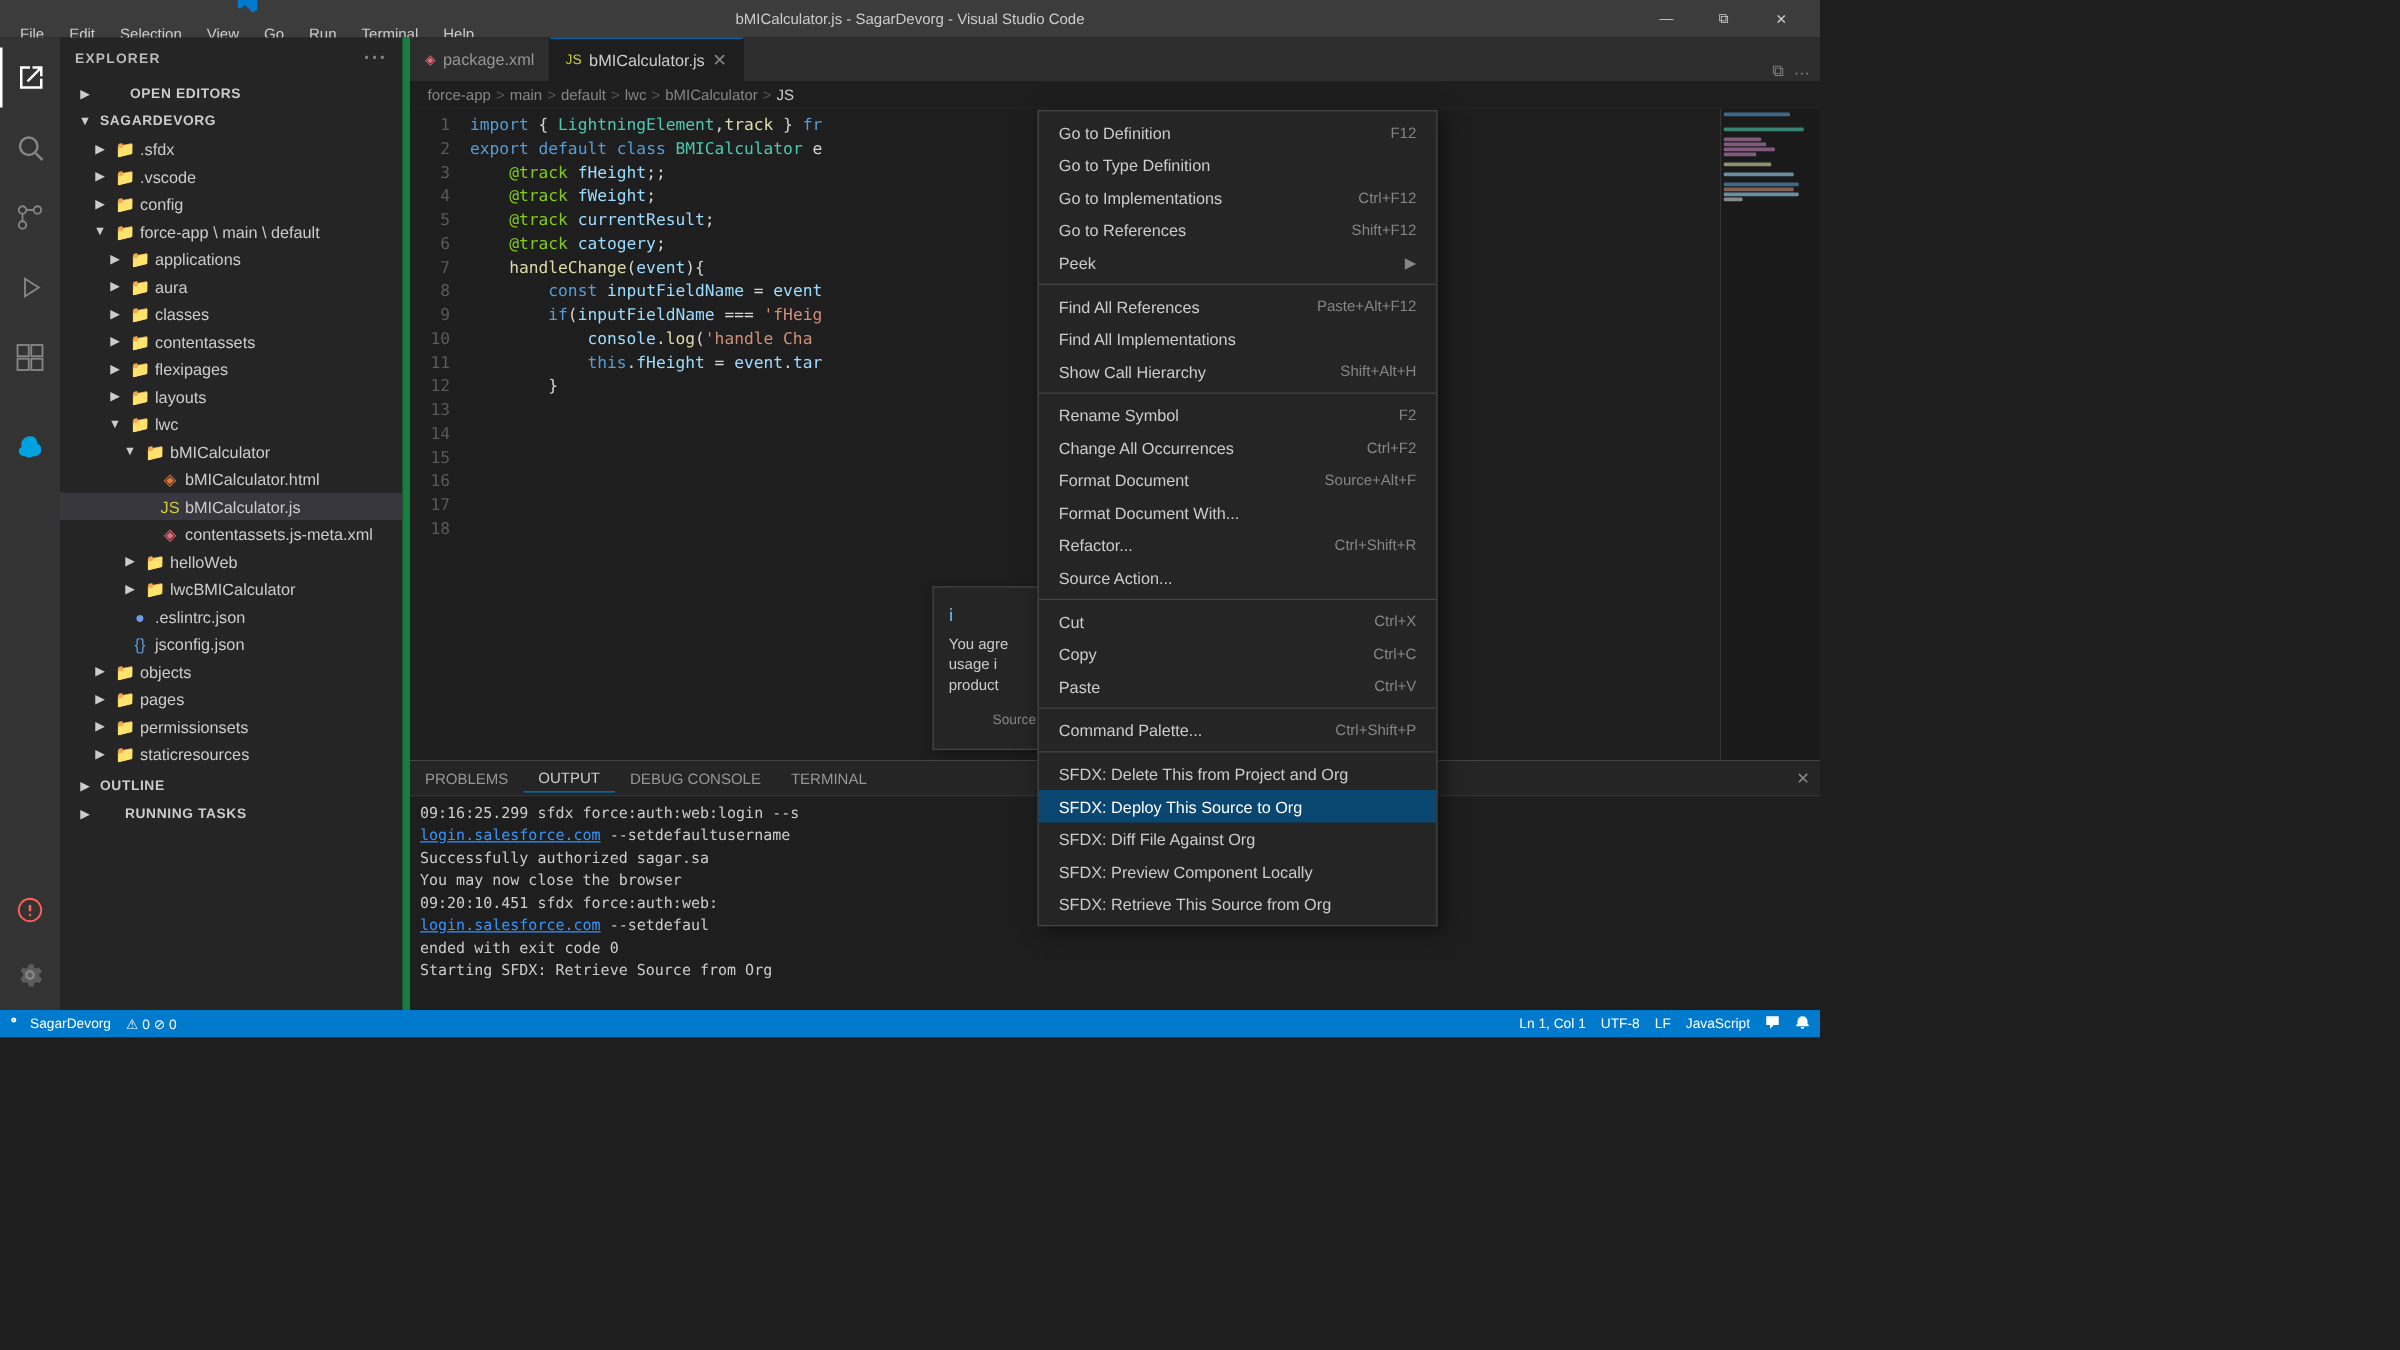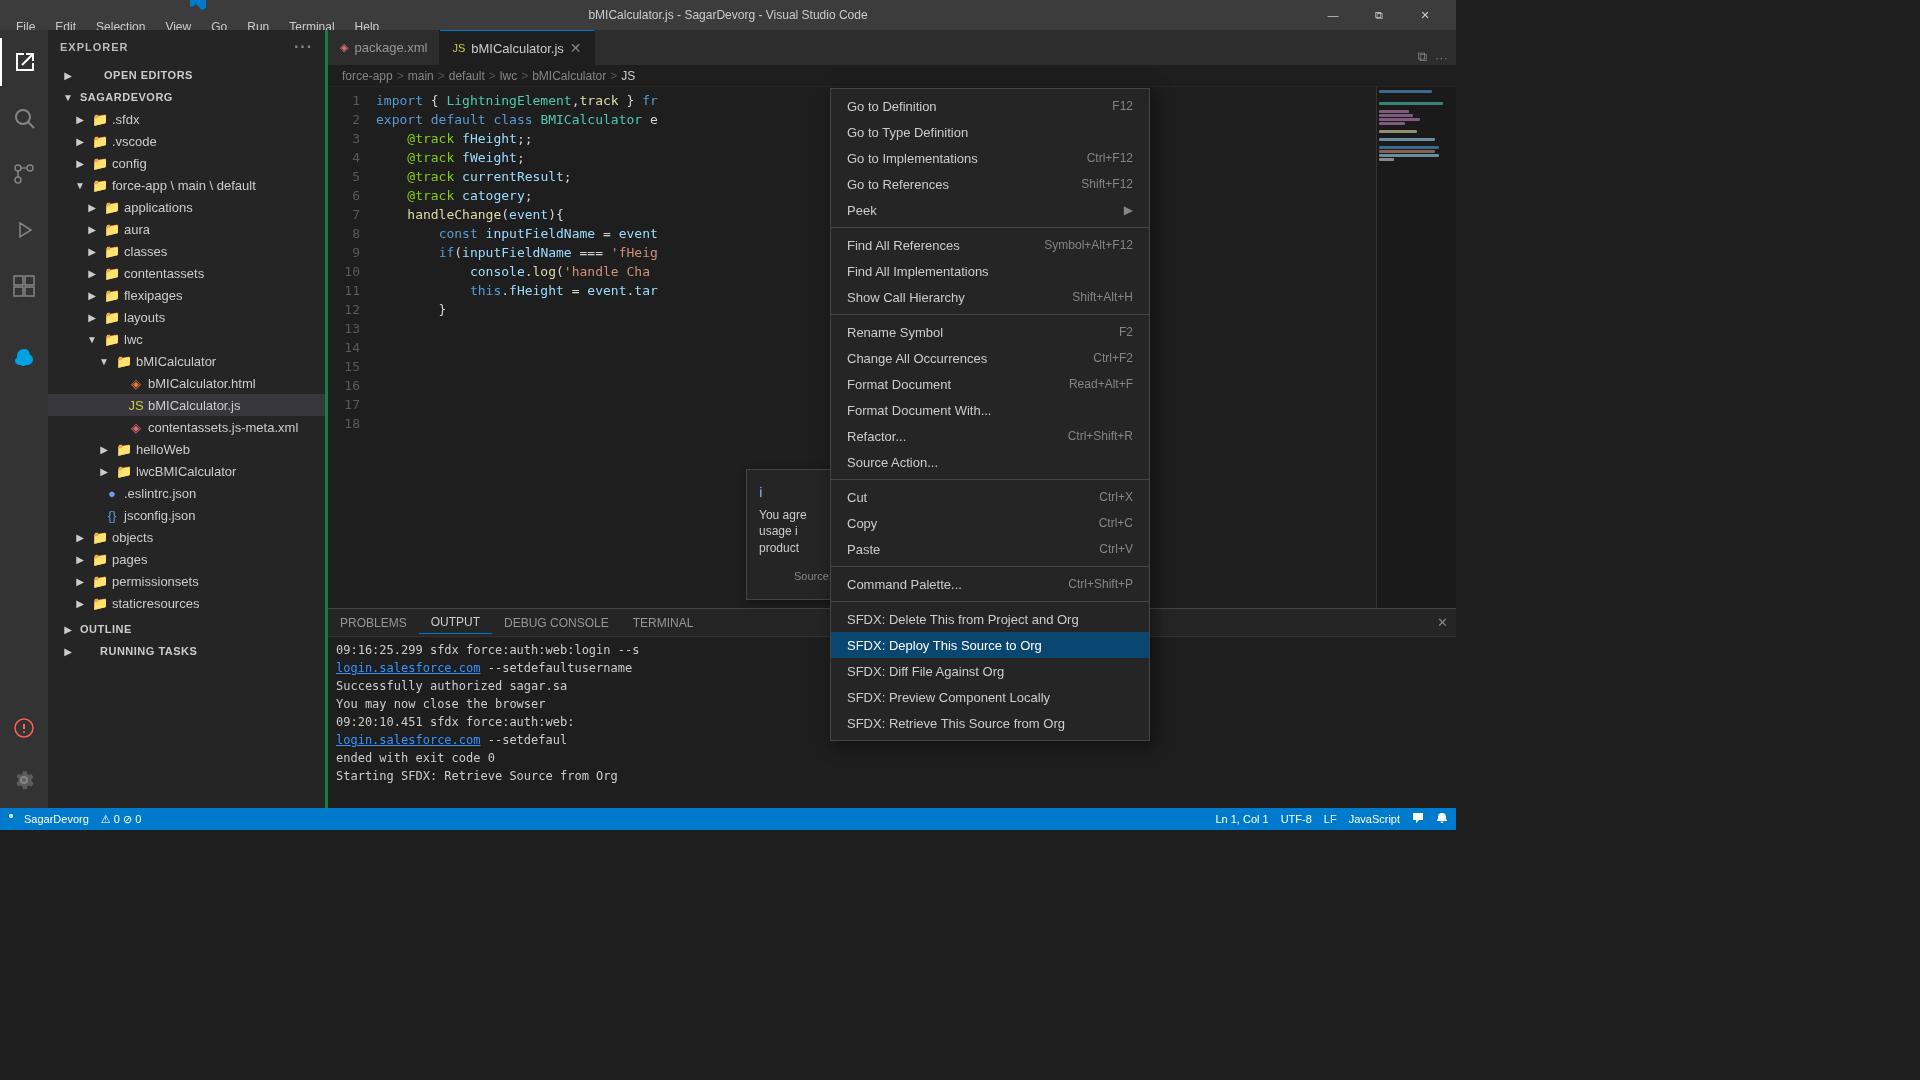--- a/index.html
+++ b/index.html
@@ -90,21 +90,21 @@
     }
     .activity-icon.active { color: #ffffff; border-left: 2px solid #ffffff; }
 
     
     .sidebar {
       width: 280px;
       background: #252526;
       display: flex;
       flex-direction: column;
       overflow: hidden;
-      border-right: 3px solid #15803d;
+      border-right: 6px solid #15803d;
     }
     .sidebar-header {
       display: flex;
       align-items: center;
       justify-content: space-between;
       padding: 8px 12px;
       font-size: 11px;
       font-weight: bold;
       color: #bbbbbb;
       letter-spacing: 1px;
@@ -776,42 +776,42 @@
     <span>Go to References</span>
     <span class="shortcut">Shift+F12</span>
   </div>
   <div class="context-menu-item">
     <span>Peek</span>
     <span class="submenu-arrow">▶</span>
   </div>
   <div class="context-menu-separator"></div>
   <div class="context-menu-item">
     <span>Find All References</span>
-    <span class="shortcut">Symbol+Alt+F12</span>
+    <span class="shortcut">Paste+Alt+F12</span>
   </div>
   <div class="context-menu-item">
     <span>Find All Implementations</span>
     <span class="shortcut"></span>
   </div>
   <div class="context-menu-item">
     <span>Show Call Hierarchy</span>
     <span class="shortcut">Shift+Alt+H</span>
   </div>
   <div class="context-menu-separator"></div>
   <div class="context-menu-item">
     <span>Rename Symbol</span>
     <span class="shortcut">F2</span>
   </div>
   <div class="context-menu-item">
     <span>Change All Occurrences</span>
     <span class="shortcut">Ctrl+F2</span>
   </div>
   <div class="context-menu-item">
     <span>Format Document</span>
-    <span class="shortcut">Read+Alt+F</span>
+    <span class="shortcut">Source+Alt+F</span>
   </div>
   <div class="context-menu-item">
     <span>Format Document With...</span>
     <span class="shortcut"></span>
   </div>
   <div class="context-menu-item">
     <span>Refactor...</span>
     <span class="shortcut">Ctrl+Shift+R</span>
   </div>
   <div class="context-menu-item">

